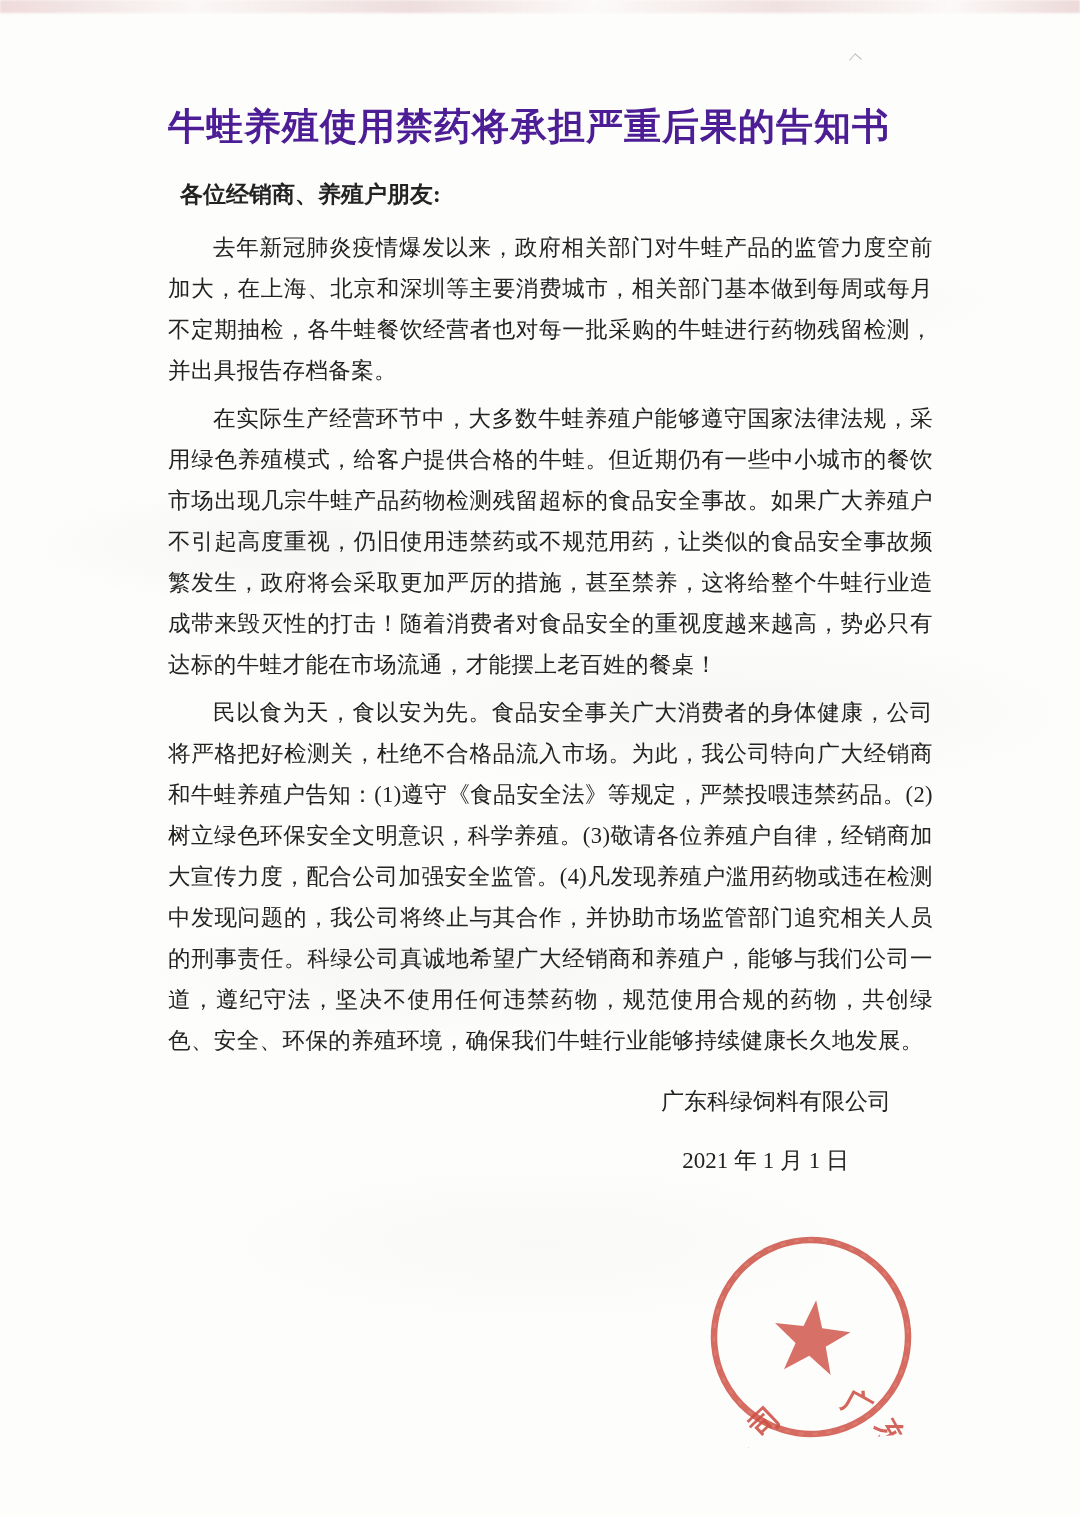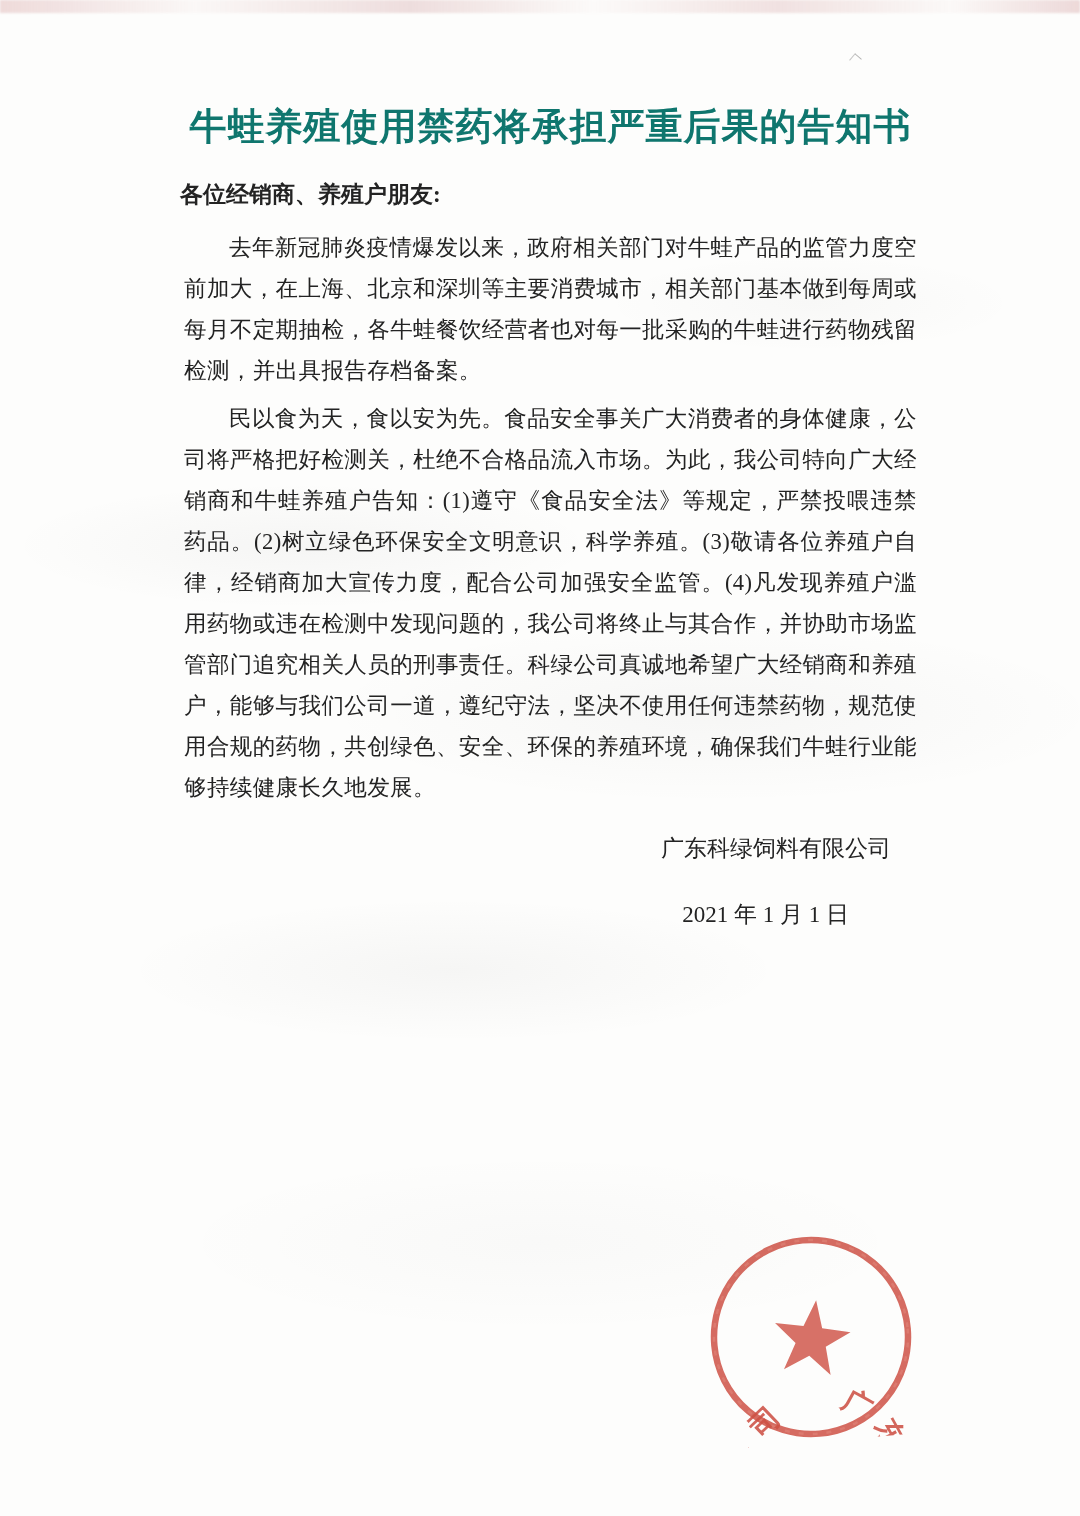--- a/index.html
+++ b/index.html
@@ -60,53 +60,52 @@
     width: 765px;
     color: #232323;
   }
   .doc-title {
     margin: 0 0 16px 0;
     font-family: "Liberation Sans", sans-serif;
     font-size: 37px;
     line-height: 62px;
     font-weight: bold;
     letter-spacing: 1px;
-    text-align: center;
-    color: #0f766e;
+    color: #4c1d95;
     white-space: nowrap;
   }
   .salutation {
     font-size: 23px;
     line-height: 41px;
     font-weight: 600;
     margin: 12px;
   }
   .body-para {
-    margin: 7px 16px;
+    margin: 7px 0;
     font-size: 22.5px;
     line-height: 41px;
     letter-spacing: 0.4px;
     text-indent: 2em;
     text-align: justify;
     font-weight: 500;
   }
   .signature-block {
     margin-top: 20px;
     font-size: 23px;
     line-height: 41px;
     font-weight: 500;
   }
   .signature-company {
     text-align: right;
     padding-right: 42px;
   }
   .signature-date {
     text-align: right;
     padding-right: 84px;
-    margin-top: 25px;
+    margin-top: 18px;
   }
   .seal {
     position: absolute;
     left: 706px;
     top: 1232px;
     width: 210px;
     height: 210px;
     mix-blend-mode: multiply;
     opacity: 0.88;
     transform: rotate(-5deg);
@@ -123,20 +122,21 @@
   <div class="scan-speck"></div>
 
   <div class="content">
 
     <h1 class="doc-title">牛蛙养殖使用禁药将承担严重后果的告知书</h1>
 
     <p class="salutation">各位经销商、养殖户朋友:</p>
 
     <p class="body-para">去年新冠肺炎疫情爆发以来，政府相关部门对牛蛙产品的监管力度空前加大，在上海、北京和深圳等主要消费城市，相关部门基本做到每周或每月不定期抽检，各牛蛙餐饮经营者也对每一批采购的牛蛙进行药物残留检测，并出具报告存档备案。</p>
 
+    <p class="body-para">在实际生产经营环节中，大多数牛蛙养殖户能够遵守国家法律法规，采用绿色养殖模式，给客户提供合格的牛蛙。但近期仍有一些中小城市的餐饮市场出现几宗牛蛙产品药物检测残留超标的食品安全事故。如果广大养殖户不引起高度重视，仍旧使用违禁药或不规范用药，让类似的食品安全事故频繁发生，政府将会采取更加严厉的措施，甚至禁养，这将给整个牛蛙行业造成带来毁灭性的打击！随着消费者对食品安全的重视度越来越高，势必只有达标的牛蛙才能在市场流通，才能摆上老百姓的餐桌！</p>
 
 
     <p class="body-para">民以食为天，食以安为先。食品安全事关广大消费者的身体健康，公司将严格把好检测关，杜绝不合格品流入市场。为此，我公司特向广大经销商和牛蛙养殖户告知：(1)遵守《食品安全法》等规定，严禁投喂违禁药品。(2)树立绿色环保安全文明意识，科学养殖。(3)敬请各位养殖户自律，经销商加大宣传力度，配合公司加强安全监管。(4)凡发现养殖户滥用药物或违在检测中发现问题的，我公司将终止与其合作，并协助市场监管部门追究相关人员的刑事责任。科绿公司真诚地希望广大经销商和养殖户，能够与我们公司一道，遵纪守法，坚决不使用任何违禁药物，规范使用合规的药物，共创绿色、安全、环保的养殖环境，确保我们牛蛙行业能够持续健康长久地发展。</p>
 
     <div class="signature-block">
       <div class="signature-company">广东科绿饲料有限公司</div>
       <div class="signature-date">2021 年 1 月 1 日</div>
     </div>
 
   </div>

